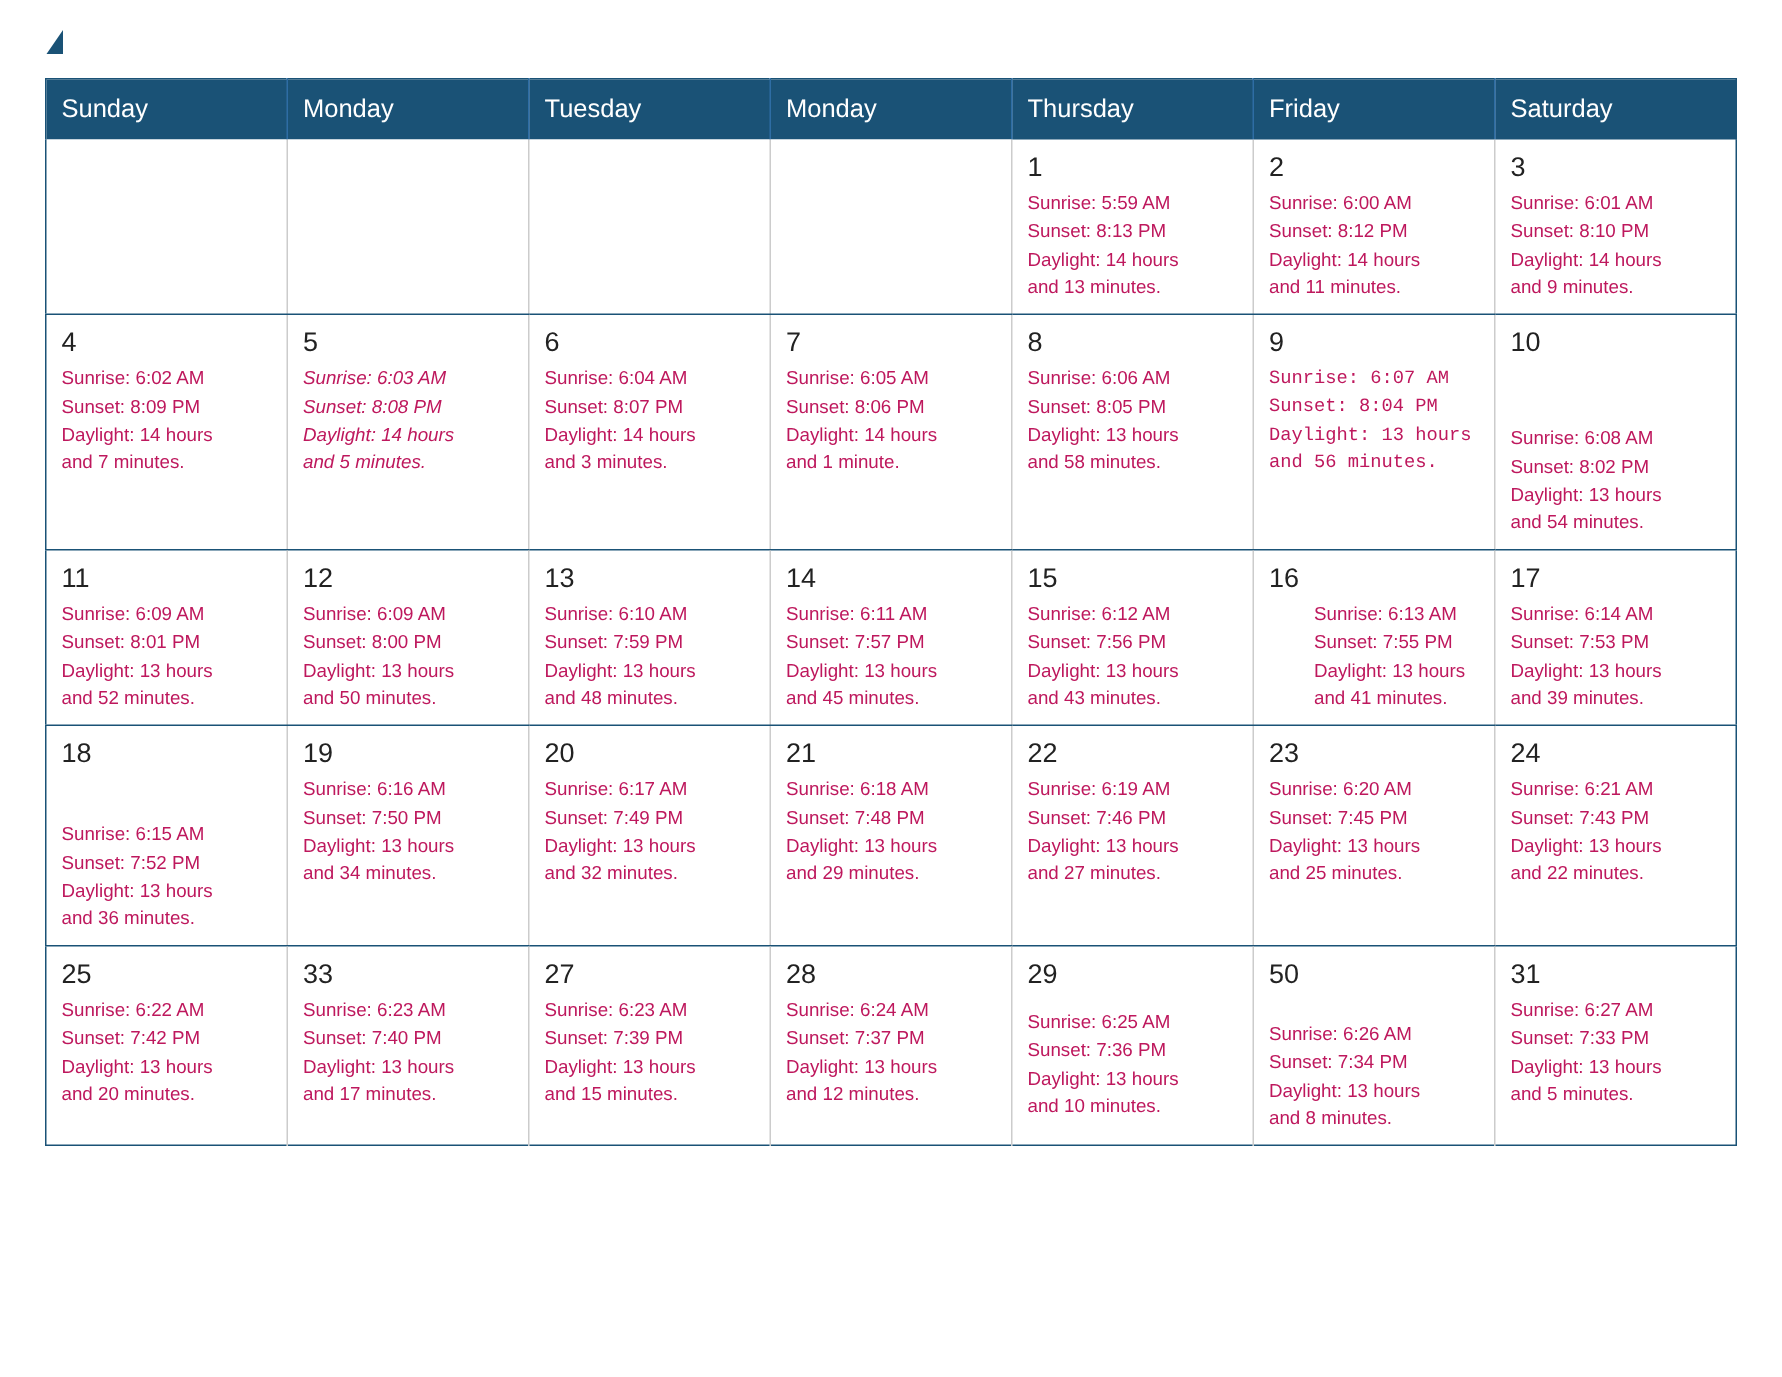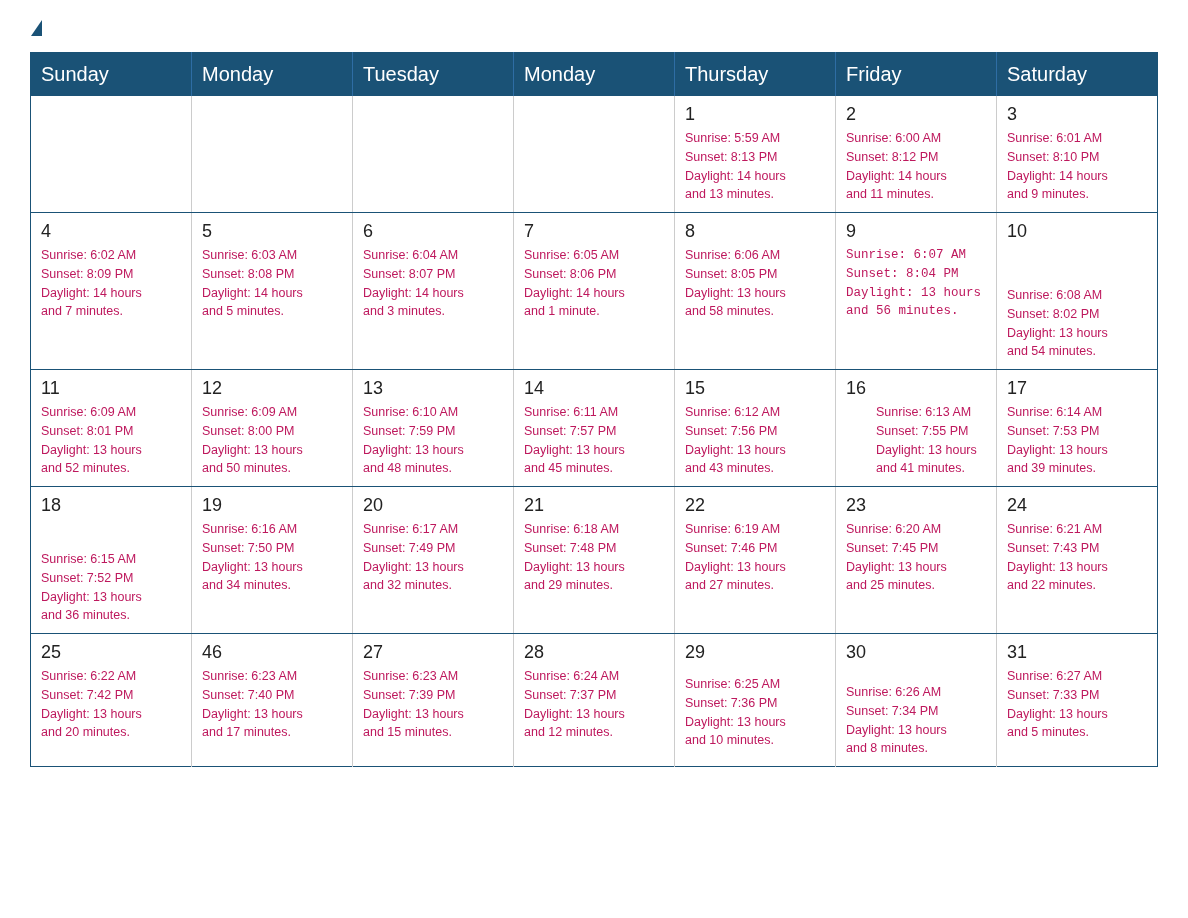--- a/index.html
+++ b/index.html
@@ -37,21 +37,21 @@
     .calendar {
       width: 100%;
       border-collapse: collapse;
       border: 1px solid #1a5276;
     }
     .calendar th {
       background-color: #1a5276;
       color: #fff;
       text-align: left;
       padding: 10px 10px;
-      font-size: 20px;
+      font-size: 17px;
       font-weight: normal;
       border-right: 1px solid #2e6da4;
     }
     .calendar th:last-child { border-right: none; }
     .calendar td {
       vertical-align: top;
       padding: 8px 10px;
       border-right: 1px solid #ccc;
       border-bottom: 1px solid #1a5276;
       width: 14.28%;
@@ -159,21 +159,21 @@
       <tr>
         <td>
           <span class="day-number">4</span>
           <div class="day-info" style="white-space: pre-line;">Sunrise: 6:02 AM
 Sunset: 8:09 PM
 Daylight: 14 hours
 and 7 minutes.</div>
         </td>
         <td>
           <span class="day-number">5</span>
-          <div class="day-info" style="white-space: pre-line;">Sunrise: 6:03 AM
+          <div class="day-info" style="white-space: pre-line; font-style: italic;">Sunrise: 6:03 AM
 Sunset: 8:08 PM
 Daylight: 14 hours
 and 5 minutes.</div>
         </td>
         <td>
           <span class="day-number">6</span>
           <div class="day-info" style="white-space: pre-line;">Sunrise: 6:04 AM
 Sunset: 8:07 PM
 Daylight: 14 hours
 and 3 minutes.</div>
@@ -311,21 +311,21 @@
       </tr>
       <tr>
         <td>
           <span class="day-number">25</span>
           <div class="day-info" style="white-space: pre-line;">Sunrise: 6:22 AM
 Sunset: 7:42 PM
 Daylight: 13 hours
 and 20 minutes.</div>
         </td>
         <td>
-          <span class="day-number">46</span>
+          <span class="day-number">33</span>
           <div class="day-info" style="white-space: pre-line;">Sunrise: 6:23 AM
 Sunset: 7:40 PM
 Daylight: 13 hours
 and 17 minutes.</div>
         </td>
         <td>
           <span class="day-number">27</span>
           <div class="day-info" style="white-space: pre-line;">Sunrise: 6:23 AM
 Sunset: 7:39 PM
 Daylight: 13 hours
@@ -339,21 +339,21 @@
 and 12 minutes.</div>
         </td>
         <td>
           <span class="day-number">29</span>
           <div class="day-info" style="white-space: pre-line; margin-top: 12px;">Sunrise: 6:25 AM
 Sunset: 7:36 PM
 Daylight: 13 hours
 and 10 minutes.</div>
         </td>
         <td>
-          <span class="day-number">30</span>
+          <span class="day-number">50</span>
           <div class="day-info" style="white-space: pre-line; margin-top: 20px;">Sunrise: 6:26 AM
 Sunset: 7:34 PM
 Daylight: 13 hours
 and 8 minutes.</div>
         </td>
         <td>
           <span class="day-number">31</span>
           <div class="day-info" style="white-space: pre-line;">Sunrise: 6:27 AM
 Sunset: 7:33 PM
 Daylight: 13 hours

